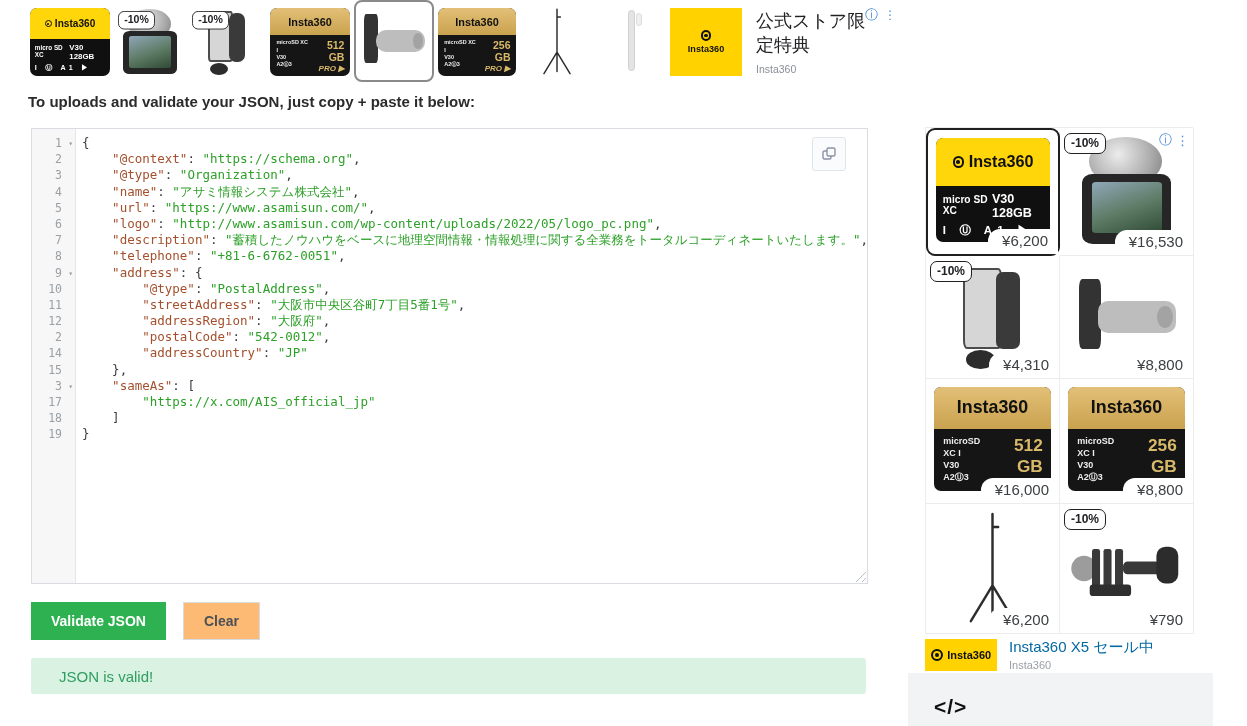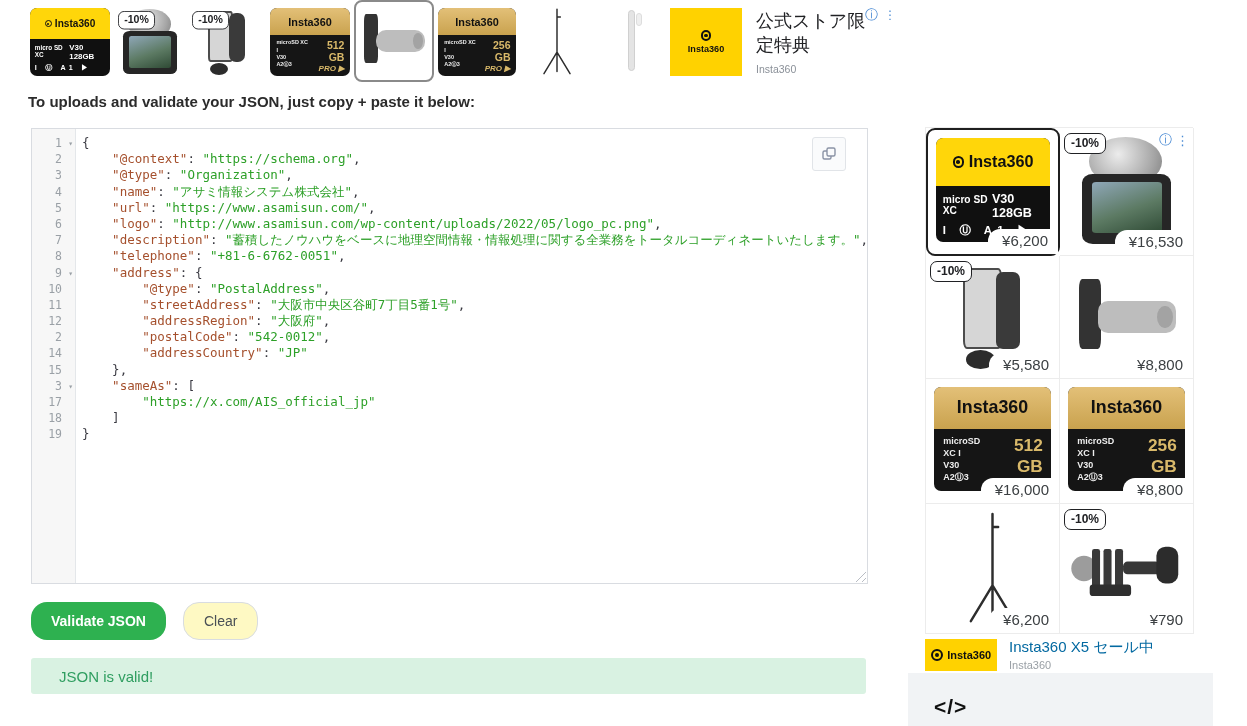--- a/index.html
+++ b/index.html
@@ -36,23 +36,23 @@
   .tok-p{color:#383840;}
   .tok-k{color:#a5502d;}
   .tok-s{color:#2da028;}
   .copy-btn{position:absolute;top:8px;right:21px;width:32px;height:32px;border:1px solid #e1e4e8;border-radius:3px;
             background:#fafbfc;display:flex;align-items:center;justify-content:center;cursor:pointer;z-index:6;}
   .resize-handle{position:absolute;right:1px;bottom:1px;width:13px;height:13px;cursor:nwse-resize;
             background:repeating-linear-gradient(135deg,transparent 0 3px,#b9bdc4 3px 4px);
             clip-path:polygon(100% 0,100% 100%,0 100%);}
   
   .btn-row{position:absolute;left:31px;top:602px;display:flex;gap:17px;}
-  .btn{height:38px;border-radius:16px;font-size:14px;display:flex;align-items:center;padding:16px 20px;cursor:pointer;box-sizing:border-box;}
+  .btn{height:38px;border-radius:0;font-size:14px;display:flex;align-items:center;padding:16px 20px;cursor:pointer;box-sizing:border-box;}
   .btn-validate{background:#2eb150;color:#fff;font-weight:bold;border:none;}
-  .btn-plain{background:#fef9c3;border:1px solid #d8dce1;color:#4a5056;}
+  .btn-plain{background:#fdba74;border:1px solid #d8dce1;color:#4a5056;font-weight:bold;}
   
   .status{position:absolute;left:31px;top:658px;width:835px;height:36px;background:#d9f2e2;color:#2f9e60;
           font-size:15px;display:flex;align-items:center;padding-left:28px;box-sizing:border-box;border-radius:3px;}
   
   .sidebar{position:absolute;left:925px;top:127px;width:268px;}
   .grid{display:grid;grid-template-columns:134px 134px;grid-template-rows:128px 123px 125px 130px;
         border-top:1px solid #ececec;border-left:1px solid #ececec;}
   .card{position:relative;background:#fff;border-right:1px solid #ececec;border-bottom:1px solid #ececec;box-sizing:border-box;}
   .card.selected{border:2px solid #1f1f1f;border-radius:9px;z-index:3;}
   .card-img{position:absolute;left:9px;right:9px;top:8px;bottom:8px;}
@@ -300,21 +300,21 @@
       </div>
       <div class="card">
         <div class="card-img">
           <div class="prod p-grip" style="font-size: 11.5px;">
             <div class="case"></div>
             <div class="handle"></div>
             <div class="cap2"></div>
           </div>
         </div>
         <div class="badge">-10%</div>
-        <div class="price">¥5,580</div>
+        <div class="price">¥4,310</div>
       </div>
       <div class="card">
         <div class="card-img">
           <div class="prod p-gripcam" style="font-size: 11.5px;">
             <div class="gh"></div>
             <div class="gc"></div>
           </div>
         </div>
         <div class="price">¥8,800</div>
       </div>

